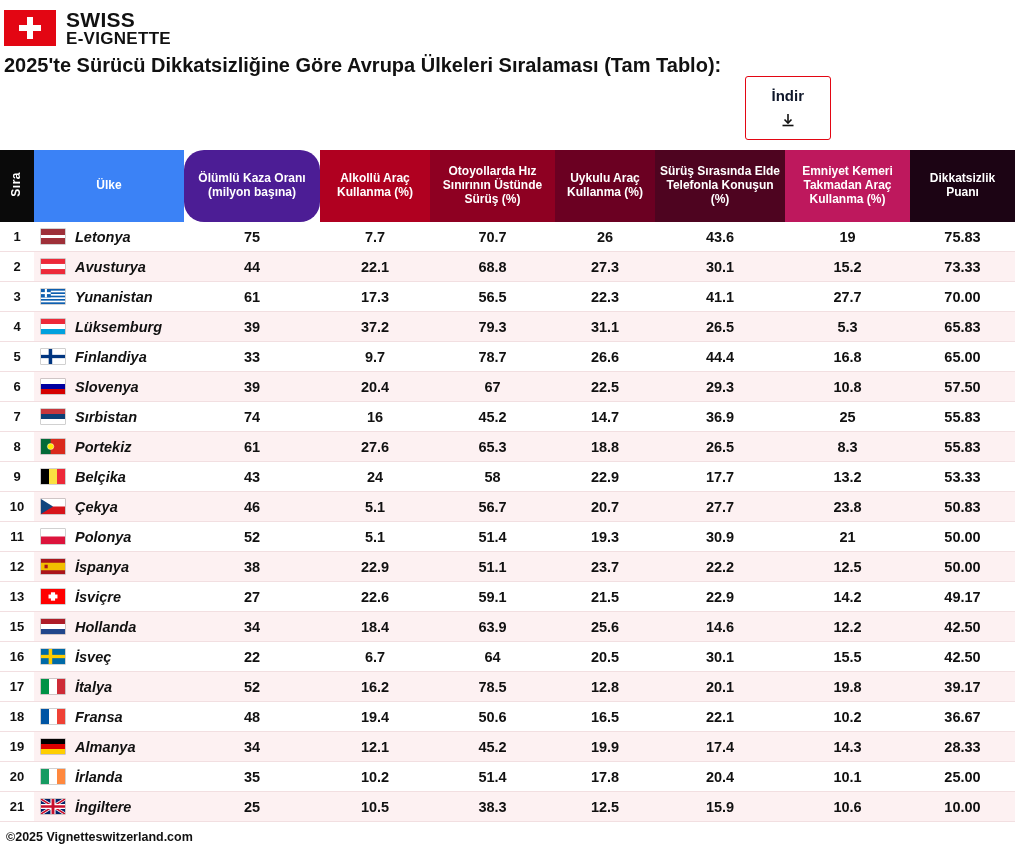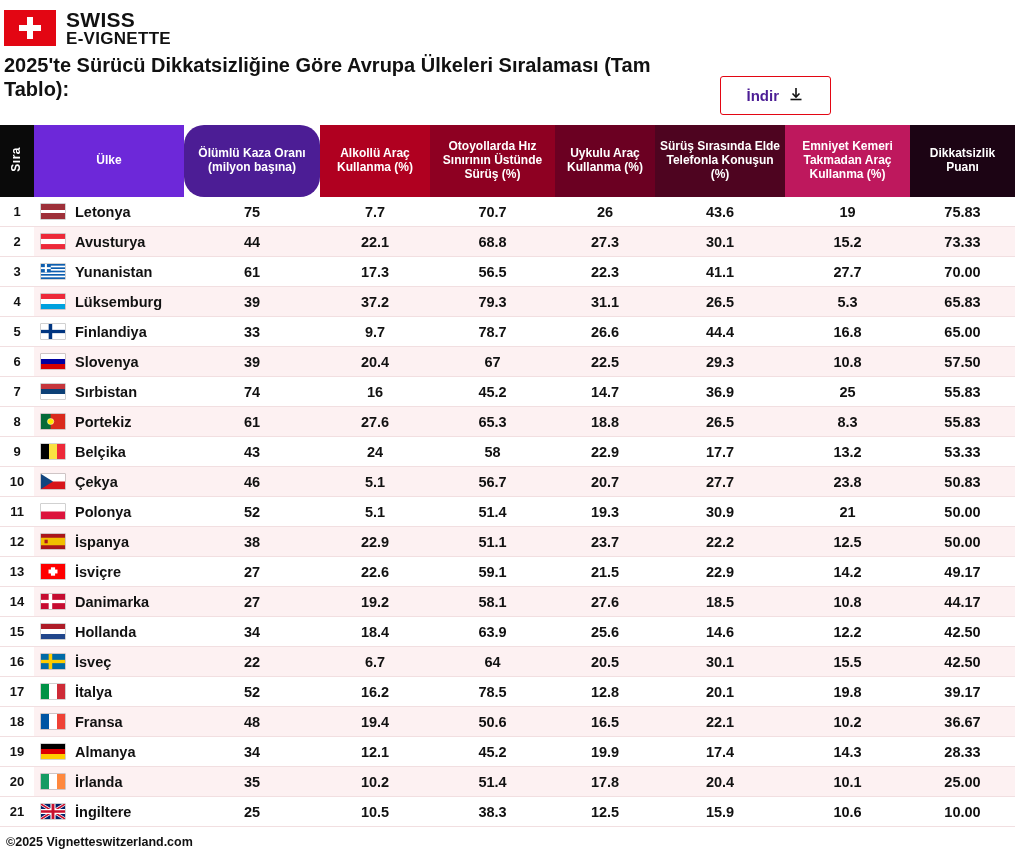--- a/index.html
+++ b/index.html
@@ -82,32 +82,34 @@
   }
   .page-title {
     font-size: 20px;
     font-weight: bold;
     line-height: 1.18;
     color: #111111;
     max-width: 760px;
   }
   .download-btn {
     border: 1.5px solid #e30613;
-    color: #4c1d95;
+    color: #0f172a;
     background: #ffffff;
     border-radius: 3px;
     padding: 10px 26px;
     font-size: 15px;
     font-weight: bold;
     display: flex;
+    align-items: center;
     gap: 9px;
     margin-top: 22px;
     margin-right: 6px;
     cursor: pointer;
     white-space: nowrap;
+    flex-direction: column;
   }
   .download-btn svg { display: block; }
 
   
   table {
     border-collapse: collapse;
     width: 1015px;
     table-layout: fixed;
     margin-top: 10px;
   }
@@ -157,20 +159,21 @@
   tbody td.rank {
     font-size: 13px;
     font-weight: bold;
     background: #ffffff !important;
   }
   tbody td.country {
     text-align: left;
     font-weight: bold;
     font-size: 14.5px;
     padding-left: 6px;
+    font-style: italic;
   }
   tbody td.val { font-weight: bold; }
   tbody td.score { font-weight: bold; }
   tbody tr td { border-bottom: 1px solid #f2dfe1; }
 
   .country-cell {
     display: flex;
     align-items: center;
     gap: 9px;
   }
@@ -231,21 +234,21 @@
         <col class="col-d4">
         <col class="col-d5">
         <col class="col-d6">
         <col class="col-score">
     </colgroup>
     <thead>
       <tr>
         <th class="rank-head" style="background: rgb(10, 10, 10);">
           <span class="vert">Sıra</span>
         </th>
-        <th style="background: #6d28d9;">Ülke</th>
+        <th style="background: #3b82f6;">Ülke</th>
         <th style="background: #4c1d95; border-radius: 20px;">Ölümlü Kaza Oranı (milyon başına)</th>
         <th style="background: rgb(176, 0, 32);">Alkollü Araç Kullanma (%)</th>
         <th style="background: rgb(142, 0, 34);">Otoyollarda Hız Sınırının Üstünde Sürüş (%)</th>
         <th style="background: rgb(107, 0, 34);">Uykulu Araç Kullanma (%)</th>
         <th style="background: rgb(78, 4, 32);">Sürüş Sırasında Elde Telefonla Konuşun (%)</th>
         <th style="background: #be185d;">Emniyet Kemeri Takmadan Araç Kullanma (%)</th>
         <th style="background: rgb(28, 4, 20);">Dikkatsizlik Puanı</th>
       </tr>
     </thead>
     <tbody id="tbody">
@@ -532,42 +535,20 @@
      </td>
           <td class="val">27</td>
           <td class="val">22.6</td>
           <td class="val">59.1</td>
           <td class="val">21.5</td>
           <td class="val">22.9</td>
           <td class="val">14.2</td>
           <td class="score">49.17</td>
         </tr>
         <tr>
-          <td class="rank">14</td>
-          <td class="country">
-       <span class="country-cell">
-         <span class="flag">
-                <svg viewBox="0 0 150 100" preserveAspectRatio="none">
-                  <rect width="150" height="100" fill="#c60c30"></rect>
-                  <rect x="48" y="0" width="22" height="100" fill="#ffffff"></rect>
-                  <rect x="0" y="39" width="150" height="22" fill="#ffffff"></rect>
-                </svg>
-              </span>
-         <span>Danimarka</span>
-       </span>
-     </td>
-          <td class="val">27</td>
-          <td class="val">19.2</td>
-          <td class="val">58.1</td>
-          <td class="val">27.6</td>
-          <td class="val">18.5</td>
-          <td class="val">10.8</td>
-          <td class="score">44.17</td>
-        </tr>
-        <tr>
           <td class="rank">15</td>
           <td class="country">
        <span class="country-cell">
          <span class="flag">
                 <svg viewBox="0 0 150 100" preserveAspectRatio="none">
                   <rect x="0" y="0" width="150" height="33.333333333333336" fill="#ae1c28"></rect>
                   <rect x="0" y="33.333333333333336" width="150" height="33.333333333333336" fill="#ffffff"></rect>
                   <rect x="0" y="66.66666666666667" width="150" height="33.333333333333336" fill="#21468b"></rect>
                 </svg>
               </span>

